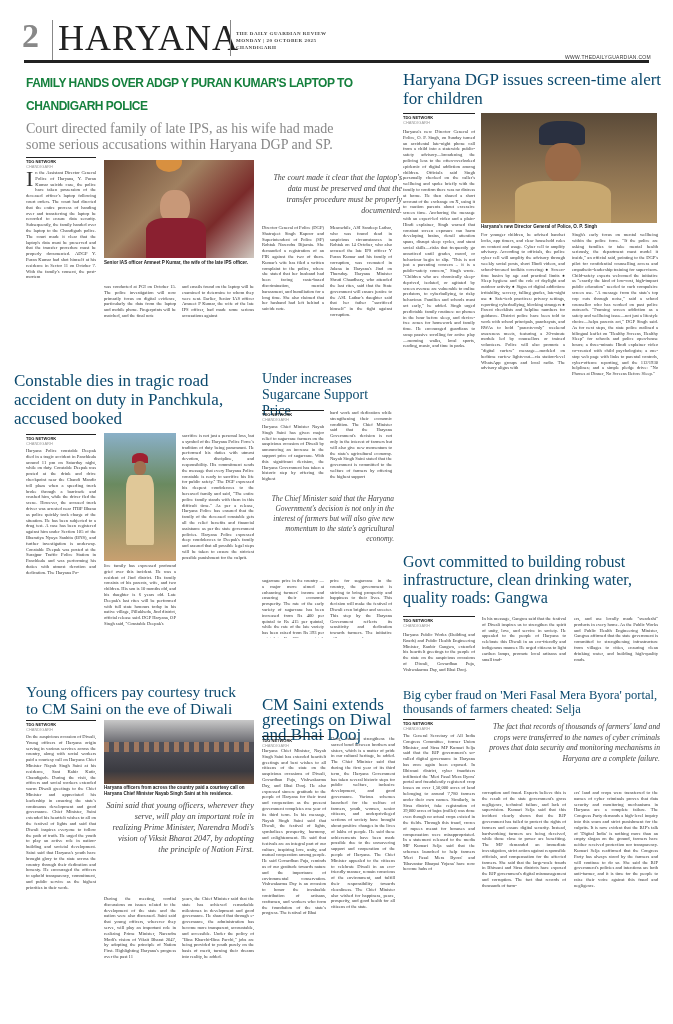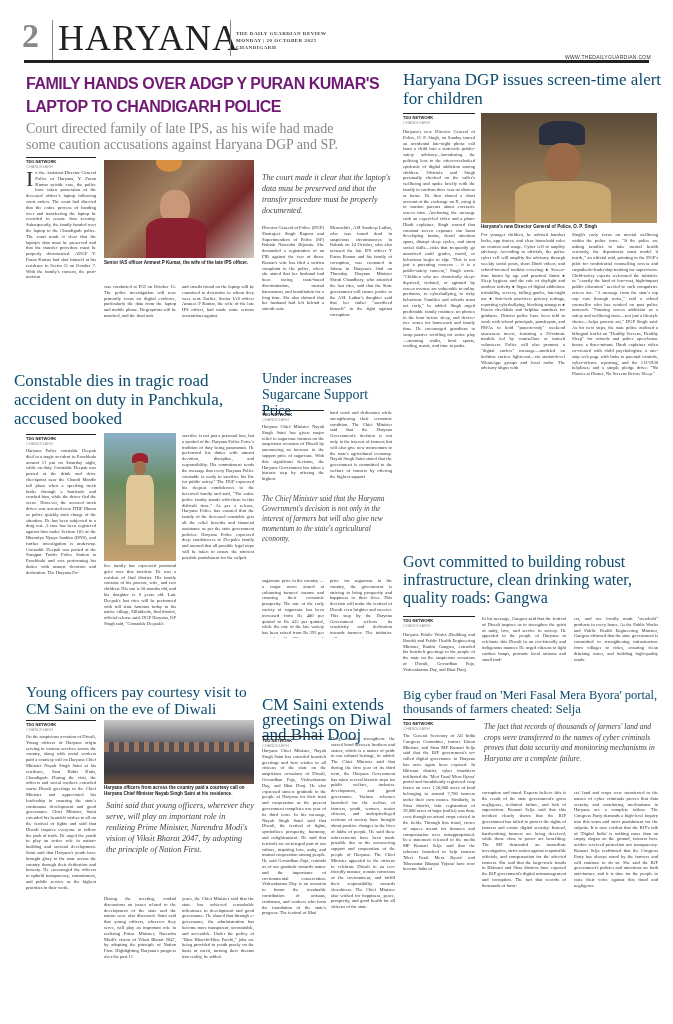--- a/index.html
+++ b/index.html
@@ -5,29 +5,29 @@
 *{box-sizing:border-box;margin:0;padding:0}
 body{width:673px;height:1024px;background:#fff;font-family:"DejaVu Serif",serif;color:#222;position:relative;overflow:hidden}
 .abs{position:absolute}
 .mast{left:0;top:0;width:673px;height:70px}
 .pgnum{left:22px;top:17px;font-family:"Liberation Serif",serif;font-size:34px;color:#888;font-weight:bold}
 .vline{background:#888;width:1px}
 .section{left:58px;top:17px;font-family:"Liberation Serif",serif;font-size:36px;color:#222;letter-spacing:1px}
 .meta{left:236px;top:30px;font-family:"Liberation Serif",serif;font-size:5px;line-height:7px;color:#444;font-weight:bold;letter-spacing:.5px}
 .url{right:22px;top:54px;font-family:"Liberation Sans",sans-serif;font-size:5px;color:#333;letter-spacing:.3px}
 .rule{left:24px;top:60px;width:625px;height:3px;background:#222}
-.h-cond{font-family:"Liberation Sans",sans-serif;font-weight:bold;font-size:16px;line-height:23px;letter-spacing:-.5px;color:#701a75}
+.h-cond{font-family:"Liberation Sans",sans-serif;font-weight:bold;font-size:12px;line-height:23px;letter-spacing:-.5px;color:#15803d}
 .h-serif{font-family:"Liberation Serif",serif;color:#0c4a6e}
 .deck{font-family:"Liberation Serif",serif;color:#888;font-size:14px;line-height:16px}
 .byline{border-top:1.5px solid #222;padding-top:1px;font-family:"Liberation Sans",sans-serif;font-size:4px;line-height:5px;font-weight:bold;color:#222}
 .byline span{display:block;font-weight:normal;color:#999}
 .body{font-size:4.6px;line-height:5.8px;text-align:justify;color:#333;font-family:"Liberation Serif",serif}
 .photo{background:#7a6a5a;overflow:hidden}
 .cap{font-family:"Liberation Sans",sans-serif;font-weight:bold;font-size:4.6px;line-height:5.5px;color:#222}
-.pull{font-family:"Liberation Serif",serif;font-style:italic;color:#444;text-align:left}
+.pull{font-family:"Liberation Serif",serif;font-style:italic;color:#444;text-align:right}
 .dropcap{float:left;font-size:22px;line-height:18px;margin-right:2px;font-family:"Liberation Serif",serif}
 </style>
 </head>
 <body>
 
 <div class="abs mast">
   <div class="abs pgnum">2</div>
   <div class="abs vline" style="left:52px;top:20px;height:42px"></div>
   <div class="abs section">HARYANA</div>
   <div class="abs vline" style="left:230px;top:20px;height:36px"></div>
@@ -35,21 +35,21 @@
     <div>THE DAILY GUARDIAN REVIEW</div>
     <div>MONDAY | 20 OCTOBER 2025</div>
     <div>CHANDIGARH</div>
   </div>
   <div class="abs url">WWW.THEDAILYGUARDIAN.COM</div>
   <div class="abs rule"></div>
 </div>
 
 <div>
   <div class="abs h-cond" style="left:26px;top:72px;width:360px">FAMILY HANDS OVER ADGP Y PURAN KUMAR'S LAPTOP TO CHANDIGARH POLICE</div>
-  <div class="abs deck" style="left:26px;top:121px;width:330px">Court directed family of late IPS, as his wife had made some caution accusations against Haryana DGP and SP.</div>
+  <div class="abs deck" style="left:26px;top:121px;width:330px">Court directed family of late IPS, as his wife had made some serious accusations within Haryana DGP and SP.</div>
   <div class="abs byline" style="left:26px;top:157px;width:70px"><b>TDG NETWORK</b><span>CHANDIGARH</span></div>
   <div class="abs body" style="left:26px;top:170px;width:70px;height:185px;overflow:hidden"><span class="dropcap">I</span><span>n the Assistant Director General Police of Haryana, Y. Puran Kumar suicide case, the police have taken possession of the deceased officer's laptop following court orders. The court had directed that the entire process of handing over and transferring the laptop be recorded to ensure data security. Subsequently, the family handed over the laptop to the Chandigarh police. The court made it clear that the laptop's data must be preserved and that the transfer procedure must be properly documented. ADGP Y. Puran Kumar had shot himself at his residence in Sector 11 on October 7. With the family's consent, the post-mortem</span></div>
   <div class="abs photo" style="left:104px;top:160px;width:150px;height:98px;background:linear-gradient(135deg,#6b4a35 0%,#a08060 40%,#7a2a2a 70%,#d0c8c0 100%)">
     <div class="abs" style="left:52px;top:-8px;width:26px;height:20px;border-radius:50%;background:#d89040"></div>
     <div class="abs" style="left:56px;top:30px;width:30px;height:34px;border-radius:45%;background:#c89878"></div>
     <div class="abs" style="left:42px;top:58px;width:60px;height:40px;border-radius:30% 30% 0 0;background:#8a2030"></div>
   </div>
   <div class="abs cap" style="left:104px;top:260px;width:158px">Senior IAS officer Amneet P Kumar, the wife of the late IPS officer.</div>
   <div class="abs pull" style="left:262px;top:172px;width:140px;font-size:8px;line-height:11px">The court made it clear that the laptop's data must be preserved and that the transfer procedure must be properly documented.</div>
   <div class="abs body" style="left:104px;top:284px;width:72px;height:70px;overflow:hidden">was conducted at PGI on October 15. The police investigation will now primarily focus on digital evidence, particularly the data from the laptop and mobile phone. Fingerprints will be matched, and the final note</div>
@@ -97,21 +97,21 @@
 
 <div>
   <div class="abs h-serif" style="left:403px;top:553px;width:260px;font-size:16px;line-height:18px">Govt committed to building robust infrastructure, clean drinking water, quality roads: Gangwa</div>
   <div class="abs byline" style="left:403px;top:616px;width:72px"><b>TDG NETWORK</b><span>CHANDIGARH</span></div>
   <div class="abs body" style="left:403px;top:632px;width:72px;height:50px;overflow:hidden">Haryana Public Works (Building and Roads) and Public Health Engineering Minister, Ranbir Gangwa, extended his heartfelt greetings to the people of the state on the auspicious occasions of Diwali, Govardhan Puja, Vishwakarma Day, and Bhai Dooj.</div>
   <div class="abs body" style="left:482px;top:616px;width:84px;height:66px;overflow:hidden">In his message, Gangwa said that the festival of Diwali inspires us to strengthen the spirit of unity, love, and service in society. He appealed to the people of Haryana to celebrate this Diwali in an eco-friendly and indigenous manner. He urged citizens to light earthen lamps, promote local artisans and small trad-</div>
   <div class="abs body" style="left:574px;top:616px;width:84px;height:66px;overflow:hidden">ers, and use locally made "swadeshi" products in every home. As the Public Works and Public Health Engineering Minister, Gangwa affirmed that the state government is committed to strengthening infrastructure from villages to cities, ensuring clean drinking water, and building high-quality roads.</div>
 </div>
 
 <div>
-  <div class="abs h-serif" style="left:26px;top:683px;width:225px;font-size:15.5px;line-height:17px">Young officers pay courtesy visit to CM Saini on the eve of Diwali</div>
+  <div class="abs h-serif" style="left:26px;top:683px;width:225px;font-size:15.5px;line-height:17px">Young officers pay courtesy truck to CM Saini on the eve of Diwali</div>
   <div class="abs byline" style="left:26px;top:720px;width:70px"><b>TDG NETWORK</b><span>CHANDIGARH</span></div>
   <div class="abs body" style="left:26px;top:734px;width:70px;height:265px;overflow:hidden">On the auspicious occasion of Diwali, Young officers of Haryana origin serving in various services across the country, along with social workers paid a courtesy call on Haryana Chief Minister Nayab Singh Saini at his residence, Sant Kabir Kutir, Chandigarh. During the visit, the officers and social workers extended warm Diwali greetings to the Chief Minister and appreciated his leadership in ensuring the state's continuous development and good governance. Chief Minister, Saini extended his heartfelt wishes to all on the festival of lights and said that Diwali inspires everyone to follow the path of truth. He urged the youth to play an active role in nation-building and societal development. Saini said that Haryana's youth have brought glory to the state across the country through their dedication and honesty. He encouraged the officers to uphold transparency, commitment, and public service as the highest priorities in their work.</div>
   <div class="abs photo" style="left:104px;top:720px;width:150px;height:64px;background:linear-gradient(180deg,#c8c8c8 0%,#505058 45%,#3a3a40 80%,#6a5040 100%)">
     <div class="abs" style="left:0;top:22px;width:150px;height:10px;background:repeating-linear-gradient(90deg,#a07860 0 5px,#505058 5px 10px)"></div>
   </div>
   <div class="abs cap" style="left:104px;top:785px;width:152px">Haryana officers from across the country paid a courtesy call on Haryana Chief Minister Nayab Singh Saini at his residence.</div>
   <div class="abs pull" style="left:106px;top:800px;width:148px;font-size:8.3px;line-height:11px">Saini said that young officers, wherever they serve, will play an important role in realizing Prime Minister, Narendra Modi's vision of Viksit Bharat 2047, by adopting the principle of Nation First.</div>
   <div class="abs body" style="left:104px;top:896px;width:72px;height:104px;overflow:hidden">During the meeting, cordial discussions on issues related to the development of the state and the nation were also discussed. Saini said that young officers, wherever they serve, will play an important role in realizing Prime Minister, Narendra Modi's vision of Viksit Bharat 2047, by adopting the principle of Nation First. Highlighting Haryana's progress over the past 11</div>
   <div class="abs body" style="left:182px;top:896px;width:72px;height:104px;overflow:hidden">years, the Chief Minister said that the state has achieved remarkable milestones in development and good governance. He shared that through e-governance, the administration has become more transparent, accountable, and accessible. Under the policy of "Bina Kharchi-Bina Parchi," jobs are being provided to youth purely on the basis of merit, turning their dreams into reality, he added.</div>
 </div>

